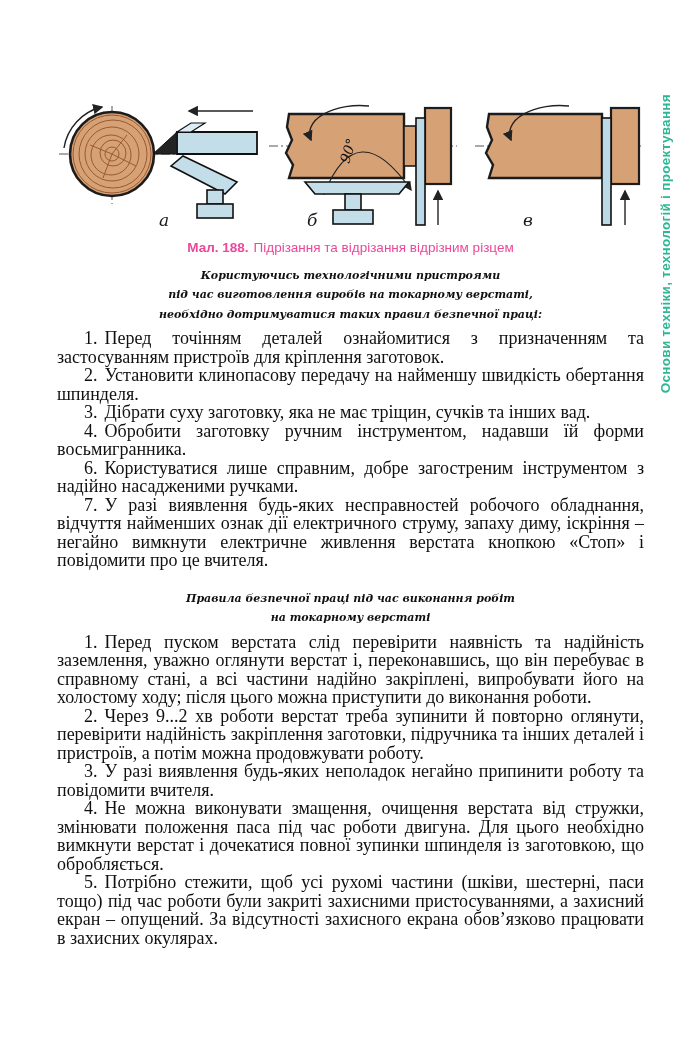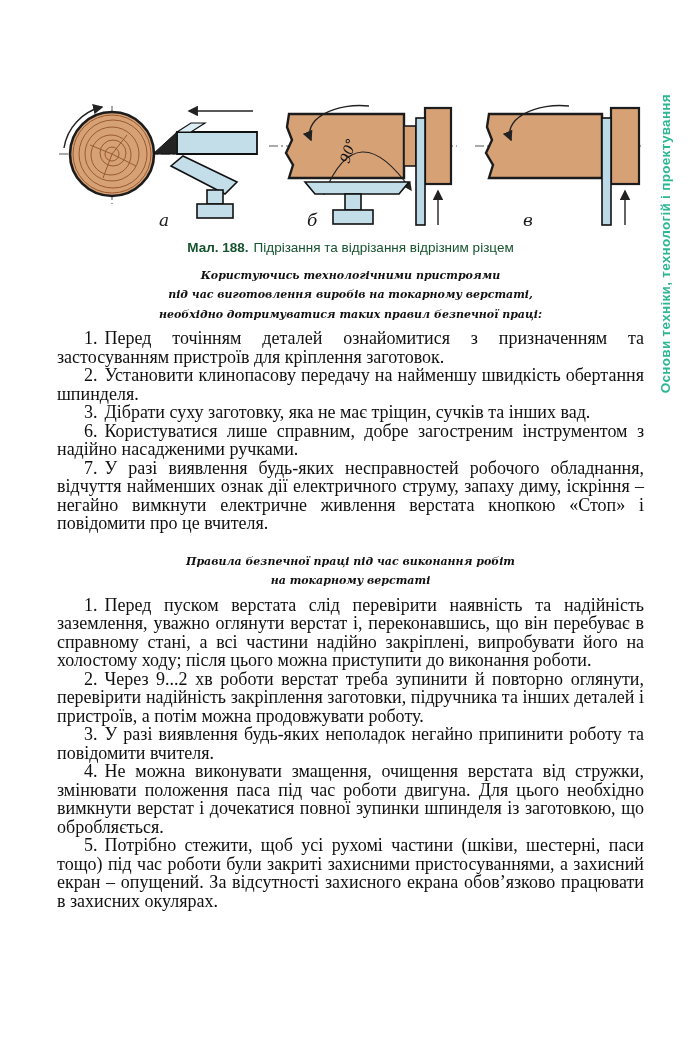--- a/index.html
+++ b/index.html
@@ -16,21 +16,21 @@
 
   
   .side-label{position:absolute;top:94px;right:27px;
               writing-mode:vertical-rl;transform:rotate(180deg);
               font:bold 13.5px "Liberation Sans",sans-serif;color:#2db795;
               letter-spacing:.3px;white-space:nowrap;}
 
   
   .content{position:absolute;left:57px;top:0;width:587px;}
   .figure{margin-top:98px;}
-  .caption{margin-top:6px;text-align:center;font:13.5px "Liberation Sans",sans-serif;color:#14532d;}
+  .caption{margin-top:6px;text-align:center;font:13.5px "Liberation Sans",sans-serif;color:#ec4899;}
   .caption .cap-bold{font-weight:bold;margin-right:5px;}
 
   .rule-heading{margin-top:11px;text-align:center;
                 font-family:"DejaVu Serif",serif;font-style:italic;font-weight:700;
                 font-size:11px;line-height:19.4px;color:#101010;}
   .rule-heading div{white-space:nowrap;}
 
   .rules{margin-top:5px;}
   .rules p{margin:0;text-indent:27px;text-align:justify;
            font-size:18px;line-height:18.5px;color:#101010;}
@@ -125,20 +125,21 @@
     <div class="rule-heading">
       <div>Користуючись технологічними пристроями</div>
       <div>під час виготовлення виробів на токарному верстаті,</div>
       <div>необхідно дотримуватися таких правил безпечної праці:</div>
     </div>
 
     <div class="rules">
       <p><span class="num">1.</span><span>Перед точінням деталей ознайомитися з призначенням та застосуванням пристроїв для кріплення заготовок.</span></p>
       <p><span class="num">2.</span><span>Установити клинопасову передачу на найменшу швидкість обертання шпинделя.</span></p>
       <p><span class="num">3.</span><span>Дібрати суху заготовку, яка не має тріщин, сучків та інших вад.</span></p>
+      <p><span class="num">4.</span><span>Обробити заготовку ручним інструментом, надавши їй форми восьмигранника.</span></p>
       <p><span class="num">6.</span><span>Користуватися лише справним, добре загостреним інструментом з надійно насадженими ручками.</span></p>
       <p><span class="num">7.</span><span>У разі виявлення будь-яких несправностей робочого обладнання, відчуття найменших ознак дії електричного струму, запаху диму, іскріння – негайно вимкнути електричне живлення верстата кнопкою «Стоп» і повідомити про це вчителя.</span></p>
     </div>
 
     <div class="rule-heading h2gap">
       <div>Правила безпечної праці під час виконання робіт</div>
       <div>на токарному верстаті</div>
     </div>
 
     <div class="rules">

